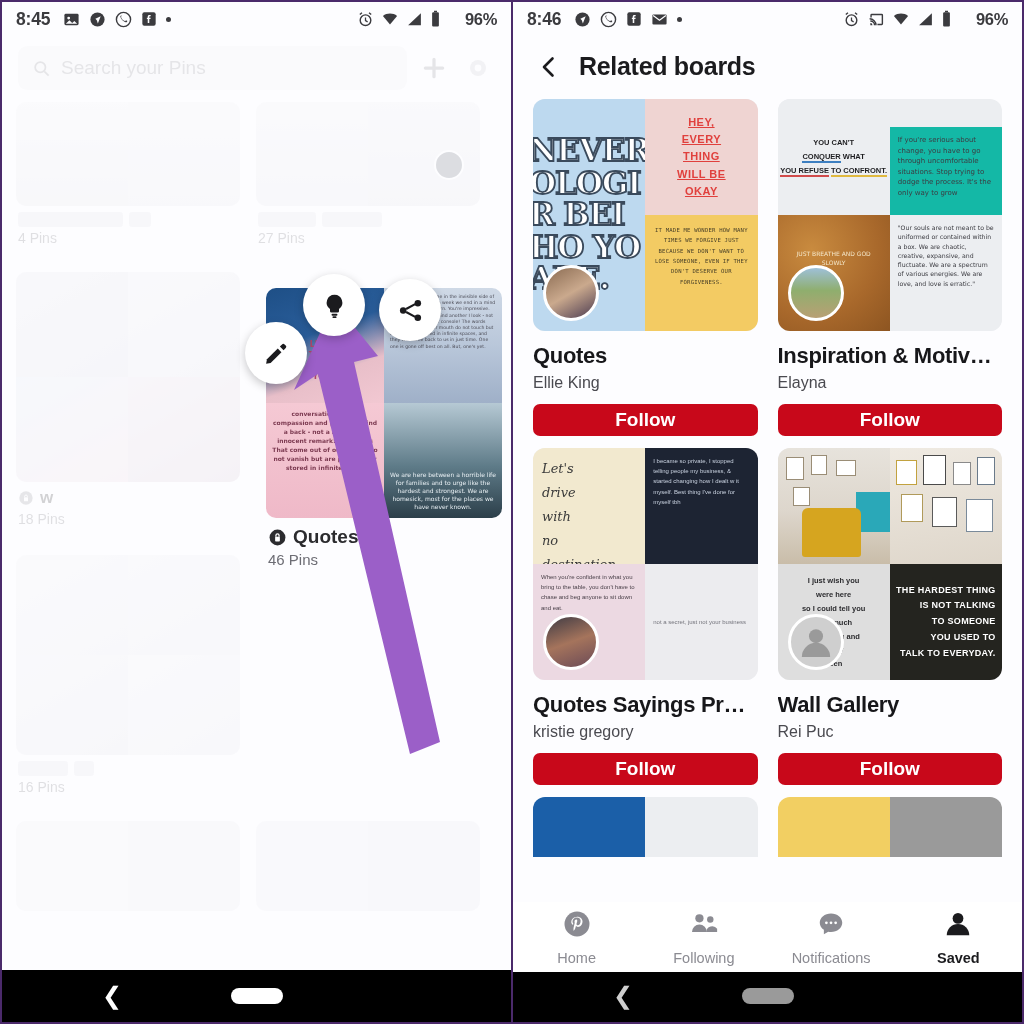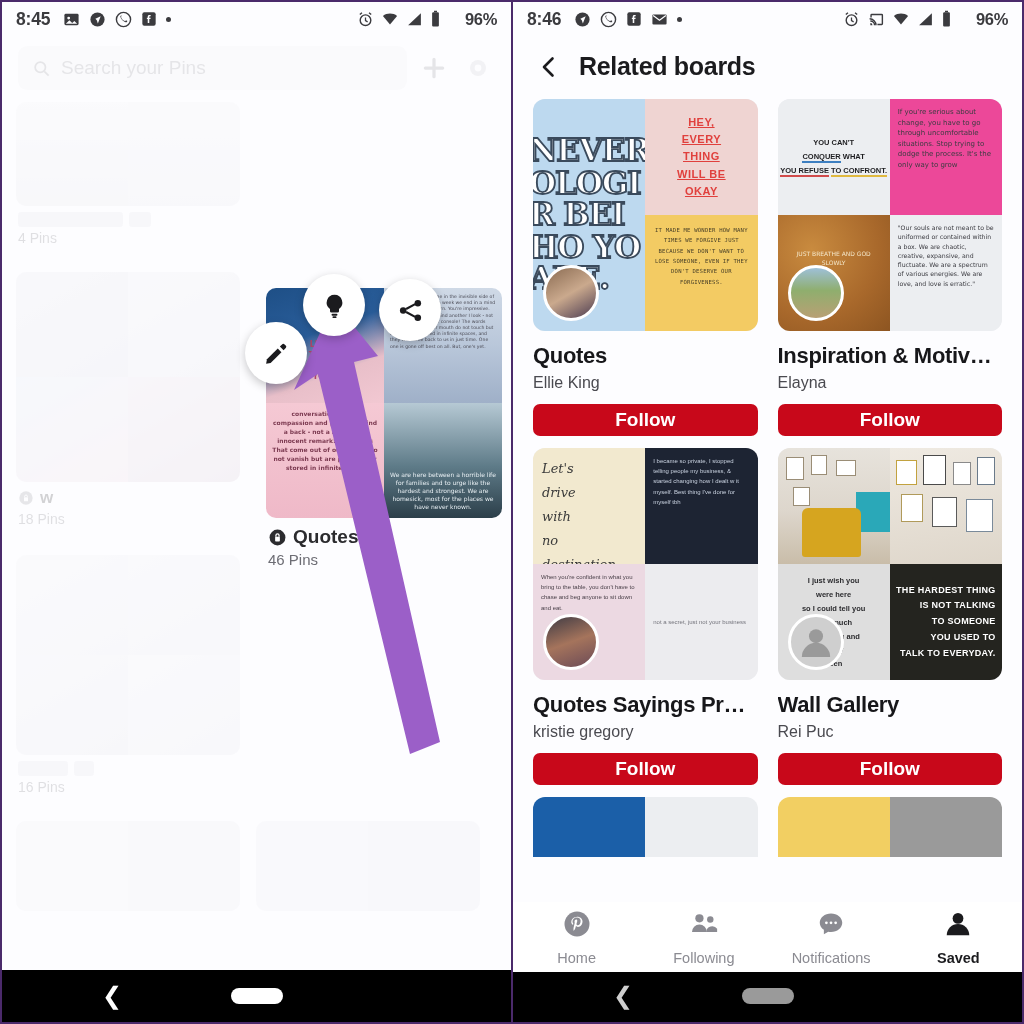--- a/index.html
+++ b/index.html
@@ -190,21 +190,21 @@
   .c1b .hey { color:#e0403d; font-weight:bold; font-size:11px; line-height:1.55; text-align:center; letter-spacing:0.5px;text-decoration:underline;}
   .c1c { background:#f3cb63; }
   .c1c .mono { font-family:"DejaVu Sans Mono", monospace; font-size:5.6px; color:#4a4128; text-align:center; line-height:1.85; padding:10px 6px; letter-spacing:0.2px;}
 
   
   .c2a { background:#eceef1; display:flex; align-items:center; justify-content:center; }
   .c2a .blk { font-weight:bold; font-size:7.5px; color:#1d1d20; text-align:center; line-height:1.9; }
   .c2a .u1 { border-bottom:2px solid #3d7fc1; }
   .c2a .u2 { border-bottom:2px solid #d14b4b; }
   .c2a .u3 { border-bottom:2px solid #e0b93f; }
-  .c2b { background:#ec4899; }
+  .c2b { background:#14b8a6;margin-top:28px; }
   .c2c { background: radial-gradient(circle at 30% 30%, #c98b3f 0%, #a8682b 60%, #8d5521 100%); position:relative;}
   .c2d { background:#eceef1; }
 
   
   .c3a { background:#f2e9cf; position:relative; }
   .c3a .script { font-family:"DejaVu Serif", serif; font-style:italic; font-size:13px; color:#3b3b3b; line-height:1.85; padding:9px; }
   .c3b { background:#1d2433; }
   .c3b .wt { color:#c9d2e0; font-size:6px; line-height:1.7; padding:8px; }
   .c3c { background:#ecd9e2; }
   .c3c .pt { color:#4a4049; font-size:6px; line-height:1.7; padding:8px; }
@@ -355,20 +355,34 @@
             </div>
             <div class="board-meta">
               <div class="board-name">
                 <span class="skel" style="width:105px"></span>
                 <span class="skel" style="width:22px"></span>
               </div>
               <div class="board-pins">4 Pins</div>
             </div>
           </div>
 
+          <div class="board">
+            <div class="thumbs">
+              <div class="tcell" style="background:linear-gradient(180deg,#f1f1f4,#e7e7ec)"></div>
+              <div class="tcell" style="background:linear-gradient(180deg,#efeff3,#e4e4ea)"></div>
+              <div class="avatar-badge right"></div>
+            </div>
+            <div class="board-meta">
+              <div class="board-name">
+                <span class="skel" style="width:58px"></span>
+                <span class="skel" style="width:60px"></span>
+              </div>
+              <div class="board-pins">27 Pins</div>
+            </div>
+          </div>
         </div>
 
         <div class="board-row" style="margin-top:20px">
           <div class="board">
             <div class="thumbs tall">
               <div class="tcell" style="background:linear-gradient(150deg,#e8e8ee,#dddde6)"></div>
               <div class="tcell" style="background:linear-gradient(150deg,#eeeef2,#e2e2ea)"></div>
               <div class="tcell" style="background:linear-gradient(150deg,#dfe9f2,#efd9e2)"></div>
               <div class="tcell" style="background:linear-gradient(150deg,#e8dde8,#d9c9d6)"></div>
             </div>

